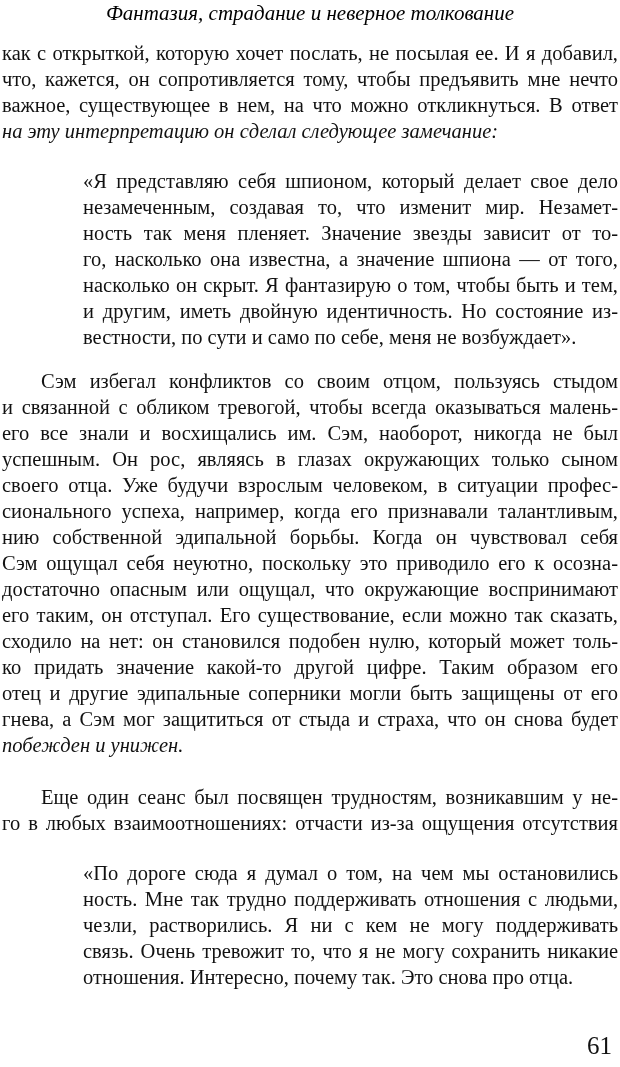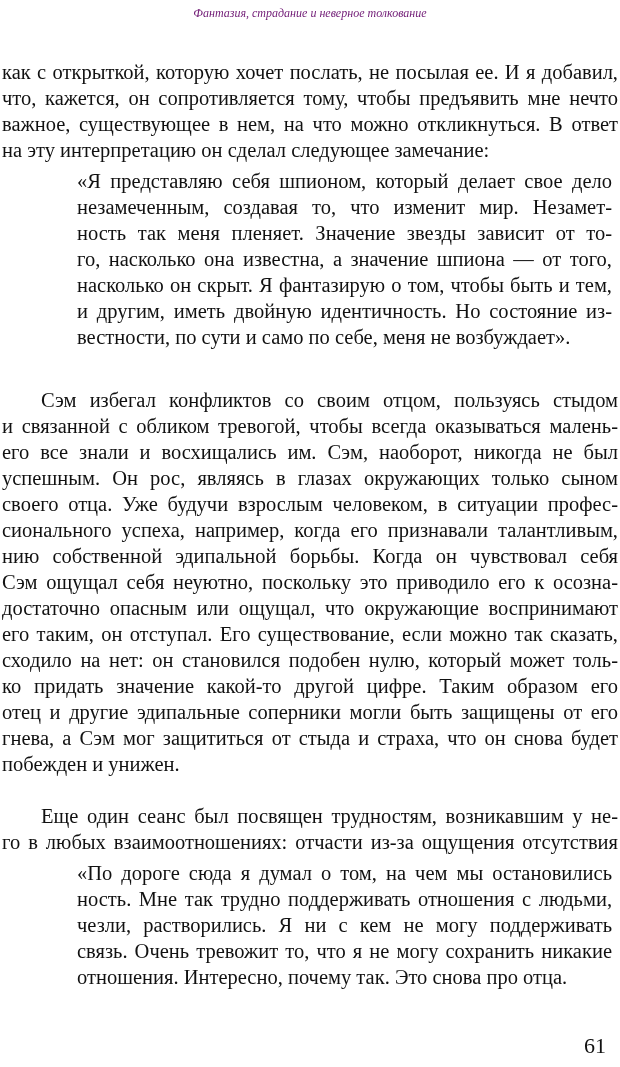--- a/index.html
+++ b/index.html
@@ -22,68 +22,68 @@
       width: 620px;
       height: 1067px;
     }
     .running-head {
       position: absolute;
       top: 2px;
       left: 0;
       width: 620px;
       text-align: center;
       font-style: italic;
-      font-size: 12px;
+      font-size: 21px;
       line-height: 22px;
-      color: #701a75;
+      color: #000000;
     }
     .body-text {
       position: absolute;
       left: 2px;
       width: 616px;
       font-size: 20.5px;
       line-height: 26px;
       text-align: justify;
-      margin-top: 19px;
     }
     .body-text .line {
       display: block;
       white-space: nowrap;
       text-align-last: justify;
       text-align: justify;
       height: 26px;
     }
     .body-text .line.last {
       text-align-last: left;
+      font-style: italic;
     }
     .quote {
       position: absolute;
-      left: 77px;
+      left: 83px;
       width: 535px;
       font-size: 20.5px;
       line-height: 26px;
     }
     .quote .line {
       display: block;
       white-space: nowrap;
       text-align: justify;
       text-align-last: justify;
       height: 26px;
     }
     .quote .line.last {
       text-align-last: left;
     }
     .indent {
       padding-left: 39px;
     }
     .page-number {
       position: absolute;
-      right: 14px;
+      right: 8px;
       top: 1033px;
-      font-size: 22px;
+      font-size: 25px;
       line-height: 26px;
     }
   </style>
 </head>
 <body>
 
 <div class="page">
 
   <div class="running-head">Фантазия, страдание и неверное толкование</div>
 

